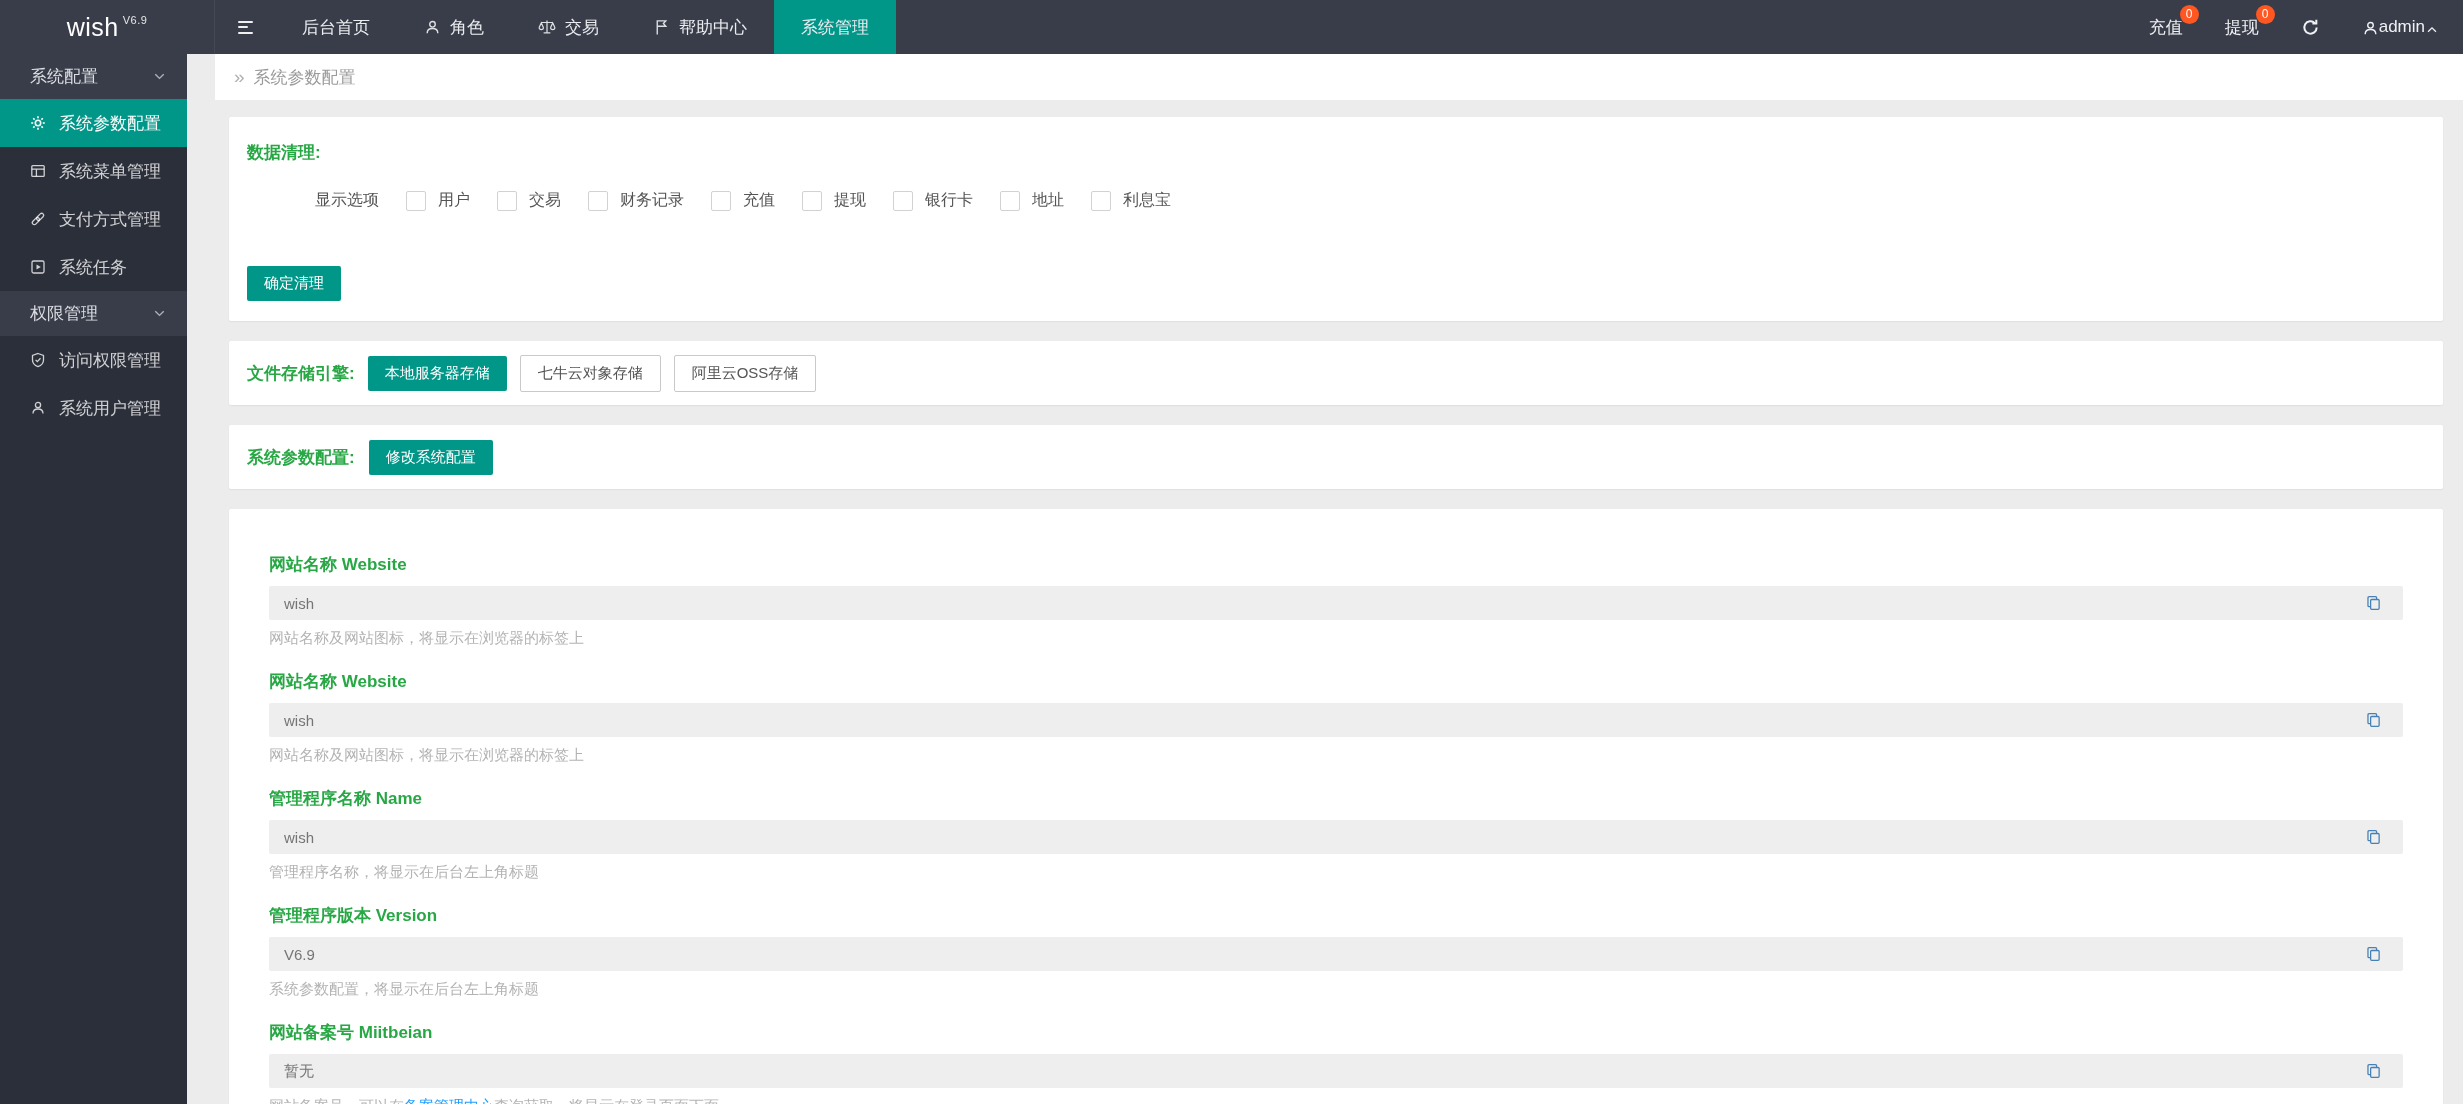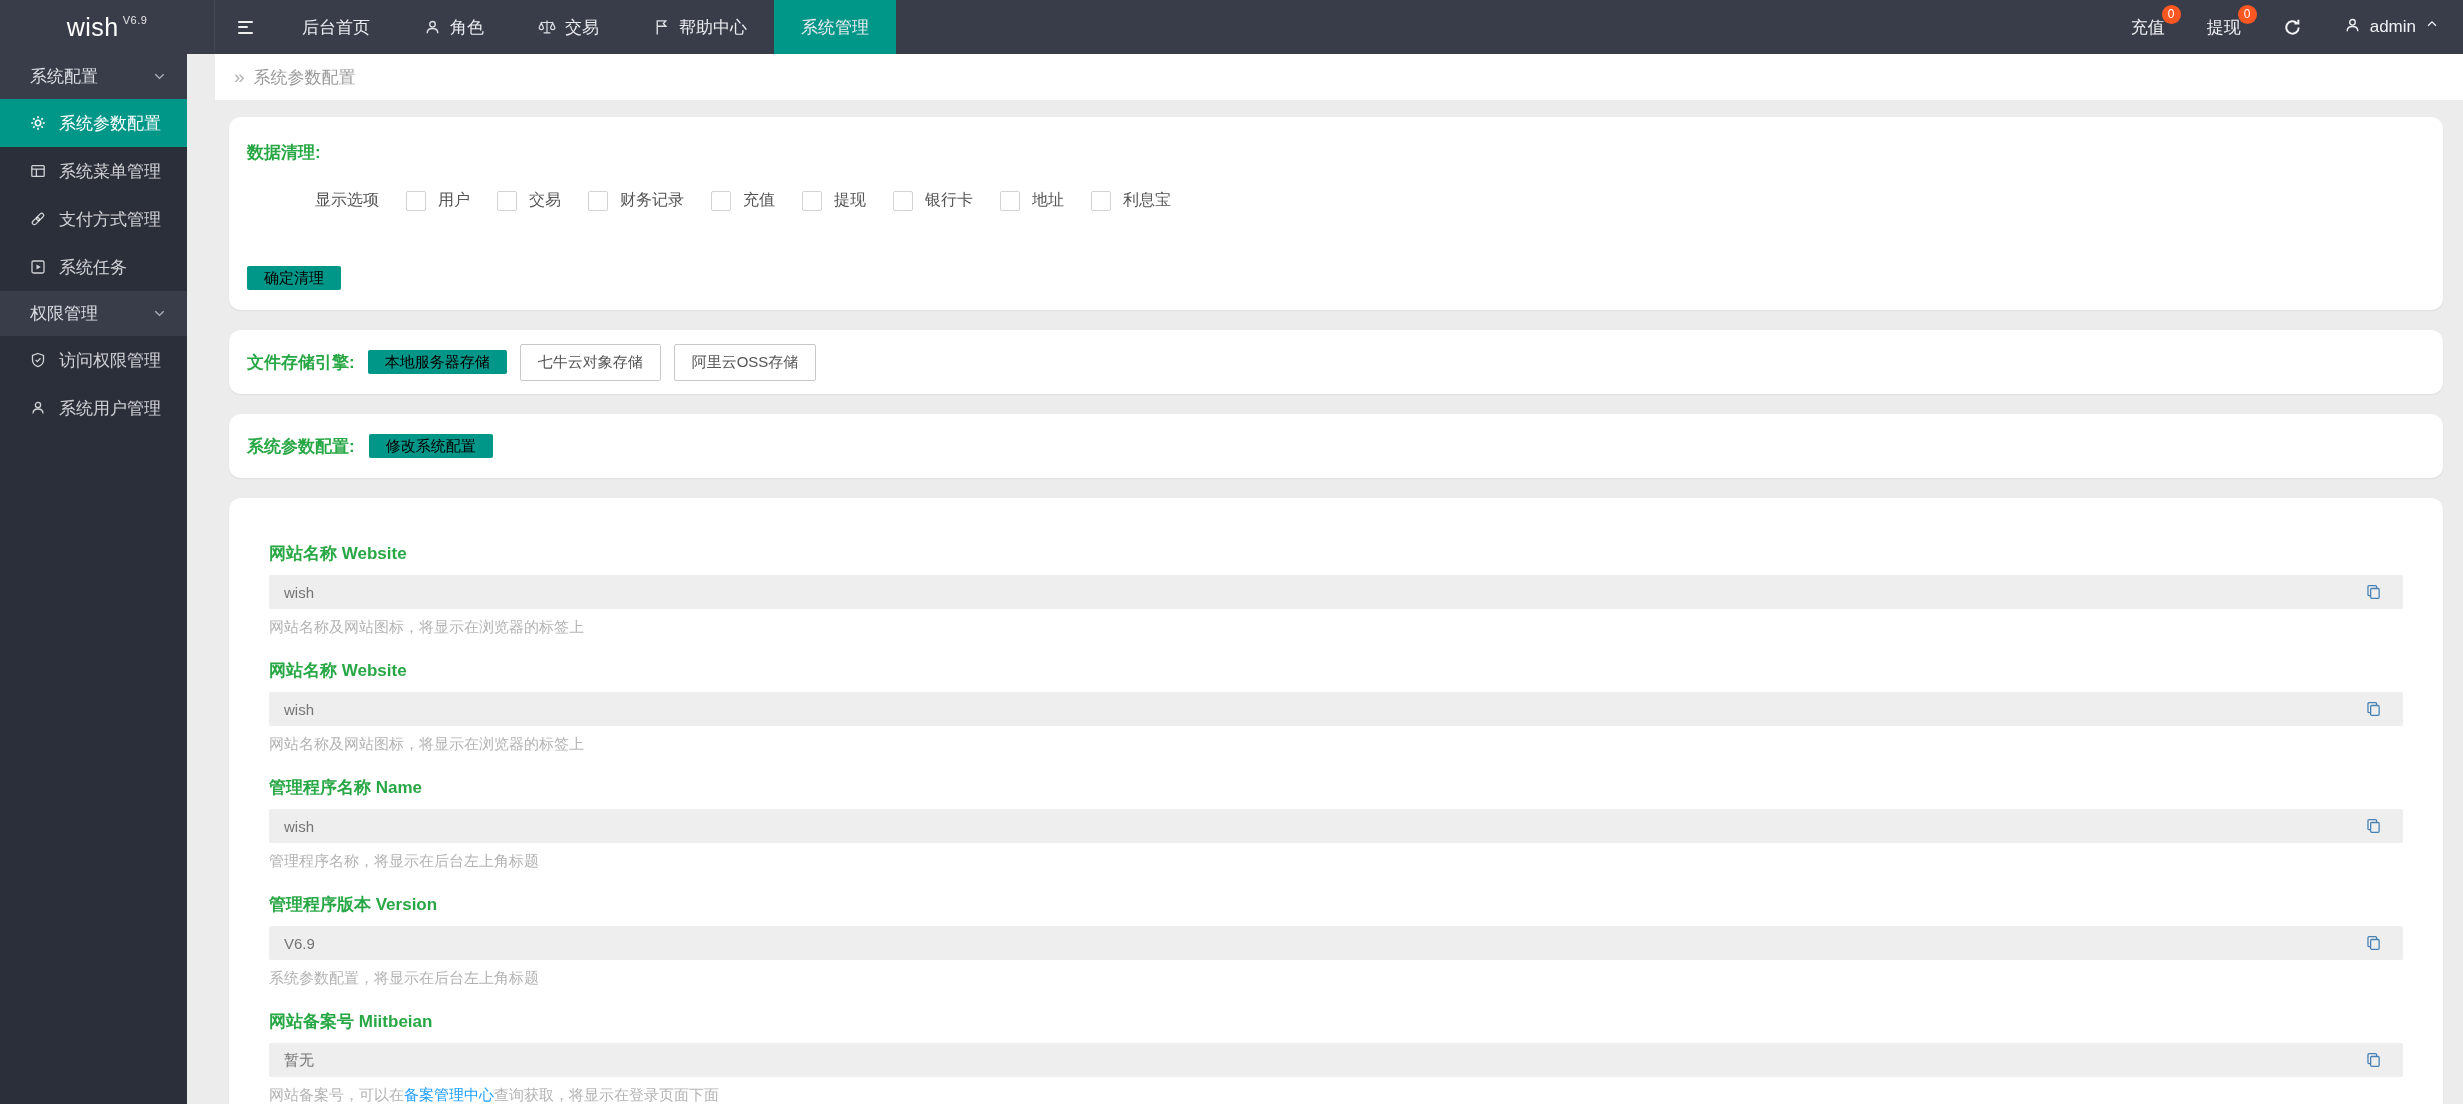--- a/index.html
+++ b/index.html
@@ -22,51 +22,51 @@
   .nav-item { display:flex; align-items:center; gap:9px; padding:0 27px;
     color:#ebedf1; font-size:17px; cursor:pointer; }
   .nav-item.active { background:#009688; }
   .nav-item svg { opacity:.92; }
   .nav-right { margin-left:auto; display:flex; align-items:center; gap:42px; padding-right:24px; color:#f0f1f4; }
   .nav-chip { position:relative; font-size:17px; cursor:pointer; }
   .badge { position:absolute; top:-11px; right:-16px; background:#FF5722; color:#fff;
     font-size:12px; min-width:19px; height:19px; line-height:19px; text-align:center;
     border-radius:10px; padding:0 4px; }
   .refresh-btn { display:flex; align-items:center; cursor:pointer; }
-  .admin-menu { display:flex; align-items:flex-start; gap:9px; font-size:17px; cursor:pointer; }
+  .admin-menu { display:flex; align-items:flex-end; font-size:17px; cursor:pointer; }
 
   
   .sidebar { position:absolute; top:54px; left:0; bottom:0; width:187px; background:#2B2F3A; }
   .side-header { height:45px; display:flex; align-items:center; padding:0 20px 0 30px;
     background:#393D49; color:#dcdee3; font-size:17px; cursor:pointer; }
   .side-header .chev { margin-left:auto; display:flex; color:#aeb2bc; }
   .side-item { height:48px; display:flex; align-items:center; gap:13px; padding-left:30px;
     color:rgba(255,255,255,.78); font-size:17px; cursor:pointer; }
   .side-item.active { background:#009688; color:#fff; }
 
   
   .main { position:absolute; top:54px; left:215px; right:0; bottom:0; background:#ececec; overflow:hidden; }
   .breadcrumb-bar { height:46px; background:#fff; display:flex; align-items:center; gap:9px;
     padding-left:19px; color:#9a9a9a; font-size:17px; margin-bottom:17px; }
   .crumb-caret { font-size:19px; color:#b0b0b0; }
 
-  .card { background:#fff; border-radius:12px; margin:16px 20px 20px 14px;
+  .card { background:#fff; border-radius:2px; margin:16px 20px 20px 14px;
     box-shadow:0 1px 2px rgba(0,0,0,.06); }
 
   .section-label { color:#28a745; font-weight:bold; font-size:17px; }
 
   .cleanup-card { padding:24px 18px 20px; }
   .checkbox-row { display:flex; align-items:center; gap:27px; margin:26px 0 0 68px; }
   .row-lead { color:#555; font-size:16px; }
   .cb-group { display:flex; align-items:center; gap:12px; cursor:pointer; }
   .cb-box { width:20px; height:20px; border:1px solid #d2d2d2; border-radius:2px; background:#fff; }
   .cb-label { color:#555; font-size:16px; }
 
   .btn { display:inline-flex; align-items:center; justify-content:center;
-    background:#009688; color:#000000; border:none; height:24px; padding:0 17px;
+    background:#009688; color:#ffffff; border:none; height:35px; padding:0 17px;
     font-size:15px; border-radius:2px; cursor:pointer; font-family:inherit; }
   .cleanup-card .btn { margin-top:55px; }
   .btn-outline { background:#fff; border:1px solid #c9c9c9; color:#555; height:37px; }
 
   .inline-card { height:64px; display:flex; align-items:center; padding:0 18px; }
   .inline-card .btn { margin-left:14px; }
   .storage-card .btn, .storage-card .btn-outline { margin-left:13px; }
 
   .form-card { padding:44px 40px 40px; height:640px; }
   .field { margin-bottom:22px; }

